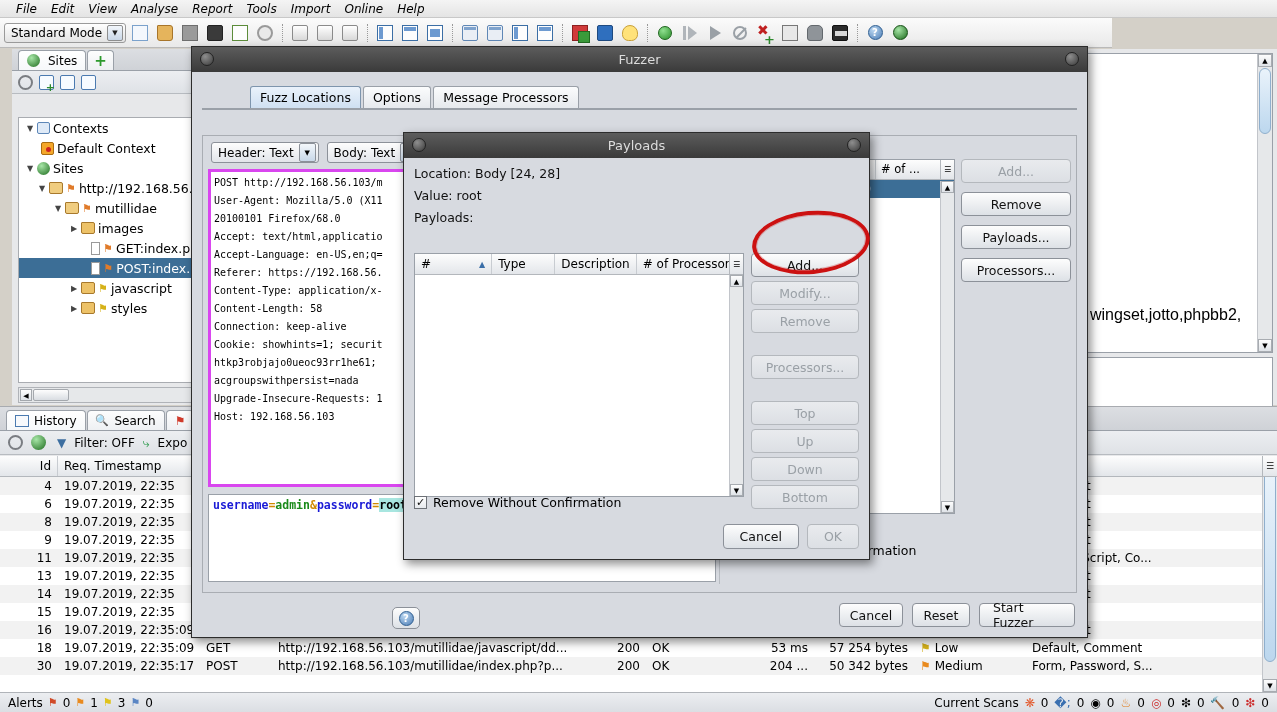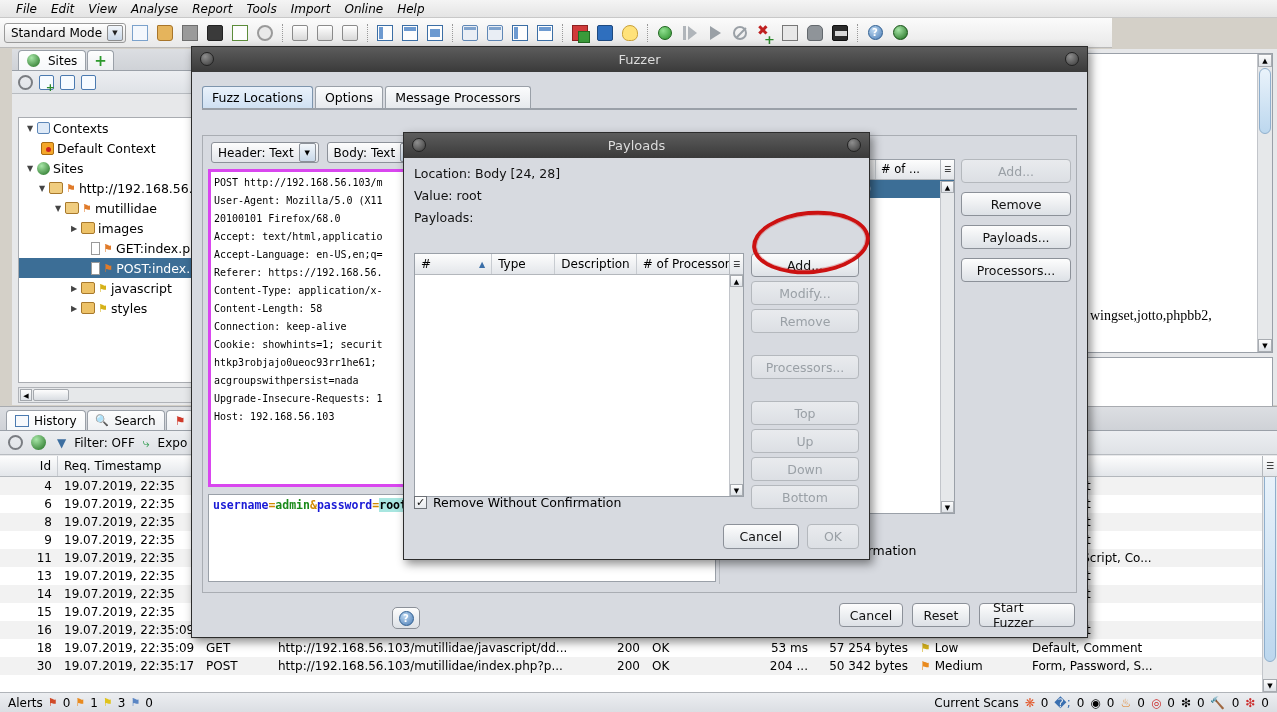--- a/index.html
+++ b/index.html
@@ -153,21 +153,21 @@
   .dlg-title{
     height:25px;background:linear-gradient(#5c5c5c,#3a3a3a);
     color:#dcdcdc;font-size:13px;display:flex;align-items:center;justify-content:center;position:relative;
   }
   .knob{position:absolute;top:5px;width:14px;height:14px;border-radius:50%;
         background:radial-gradient(circle at 35% 30%,#8e8e8e,#3a3a3a);border:1px solid #222;}
   .knob.l{left:8px;} .knob.r{right:8px;}
   .dlg-body{ background:#d7dae0; }
 
   .fuzzer{ left:191px; top:46px; width:897px; height:592px; }
-  .fz-tabs{ height:24px;display:flex;align-items:flex-end;padding-left:10px;gap:2px;margin-top:12px;}
+  .fz-tabs{ height:24px;display:flex;align-items:flex-end;padding-left:10px;gap:2px;margin-top:12px;margin-left:48px;}
   .fz-tab{ height:22px;padding:0 9px;display:flex;align-items:center;font-size:12.5px;
     border:1px solid #9aa0a8;border-bottom:none;border-radius:3px 3px 0 0;background:linear-gradient(#fbfcfd,#e6e9ed);}
   .fz-tab.active{ background:linear-gradient(#eaf2fb,#cfe0f2); border-color:#7e95ad;}
   .fz-underline{height:2px;background:#9aa0a8;margin:0 10px;}
   .fz-content{ position:absolute;left:10px;top:63px;right:10px;bottom:44px;background:#d7dae0;border:1px solid #a9adb3;}
   .lbl-btn{height:21px;border:1px solid #8c9199;border-radius:3px;background:linear-gradient(#fdfdfd,#e2e5ea);
            display:inline-flex;align-items:center;padding:0 6px;font-size:12px;}
   .combo-arrow{width:17px;height:19px;margin-left:5px;border:1px solid #8c9199;border-radius:2px;
                background:linear-gradient(#f3f7fb,#c8d8e9);display:flex;align-items:center;justify-content:center;font-size:7px;}
   .reqbox{ position:absolute;left:5px;top:33px;width:300px;bottom:105px;background:#fff;border:3px solid #d946ef;overflow:hidden;
@@ -411,21 +411,21 @@
       </div>
     </div>
     <div class="hscroll">
       <div class="arrw">◀</div>
       <div class="thumb"></div>
     </div>
   </div>
 
   <div style="position:absolute;left:202px;top:49px;right:0;height:356px;background:#e7e8ea;">
     <div style="position:absolute;right:4px;top:4px;width:186px;height:300px;background:#fff;border:1px solid #9aa0a8;overflow:hidden;">
-      <div style="position:absolute;left:2px;bottom:28px;font-family:Liberation Serif, serif;font-size:14px;white-space:nowrap;">wingset,jotto,phpbb2,</div>
+      <div style="position:absolute;left:2px;bottom:28px;font-family:Liberation Sans, sans-serif;font-size:16px;white-space:nowrap;">wingset,jotto,phpbb2,</div>
       <div style="position:absolute;right:0;top:0;bottom:0;width:15px;background:#e6e8ea;border-left:1px solid #c2c5ca;">
         <div style="height:13px;font-size:7px;text-align:center;line-height:13px;background:linear-gradient(#fdfdfd,#dfe3e8);border:1px solid #a8acb1;">▲</div>
         <div style="position:absolute;left:1px;right:1px;top:14px;height:66px;background:linear-gradient(#eaf3fb,#bcd7ee);border:1px solid #8fafcd;border-radius:7px;"></div>
         <div style="position:absolute;left:0;right:0;bottom:0;height:13px;font-size:7px;text-align:center;line-height:13px;background:linear-gradient(#fdfdfd,#dfe3e8);border:1px solid #a8acb1;">▼</div>
       </div>
     </div>
     <div style="position:absolute;right:4px;top:308px;width:186px;height:118px;background:#fff;border:1px solid #9aa0a8;"></div>
   </div>
 
   <div class="hist-panel">

